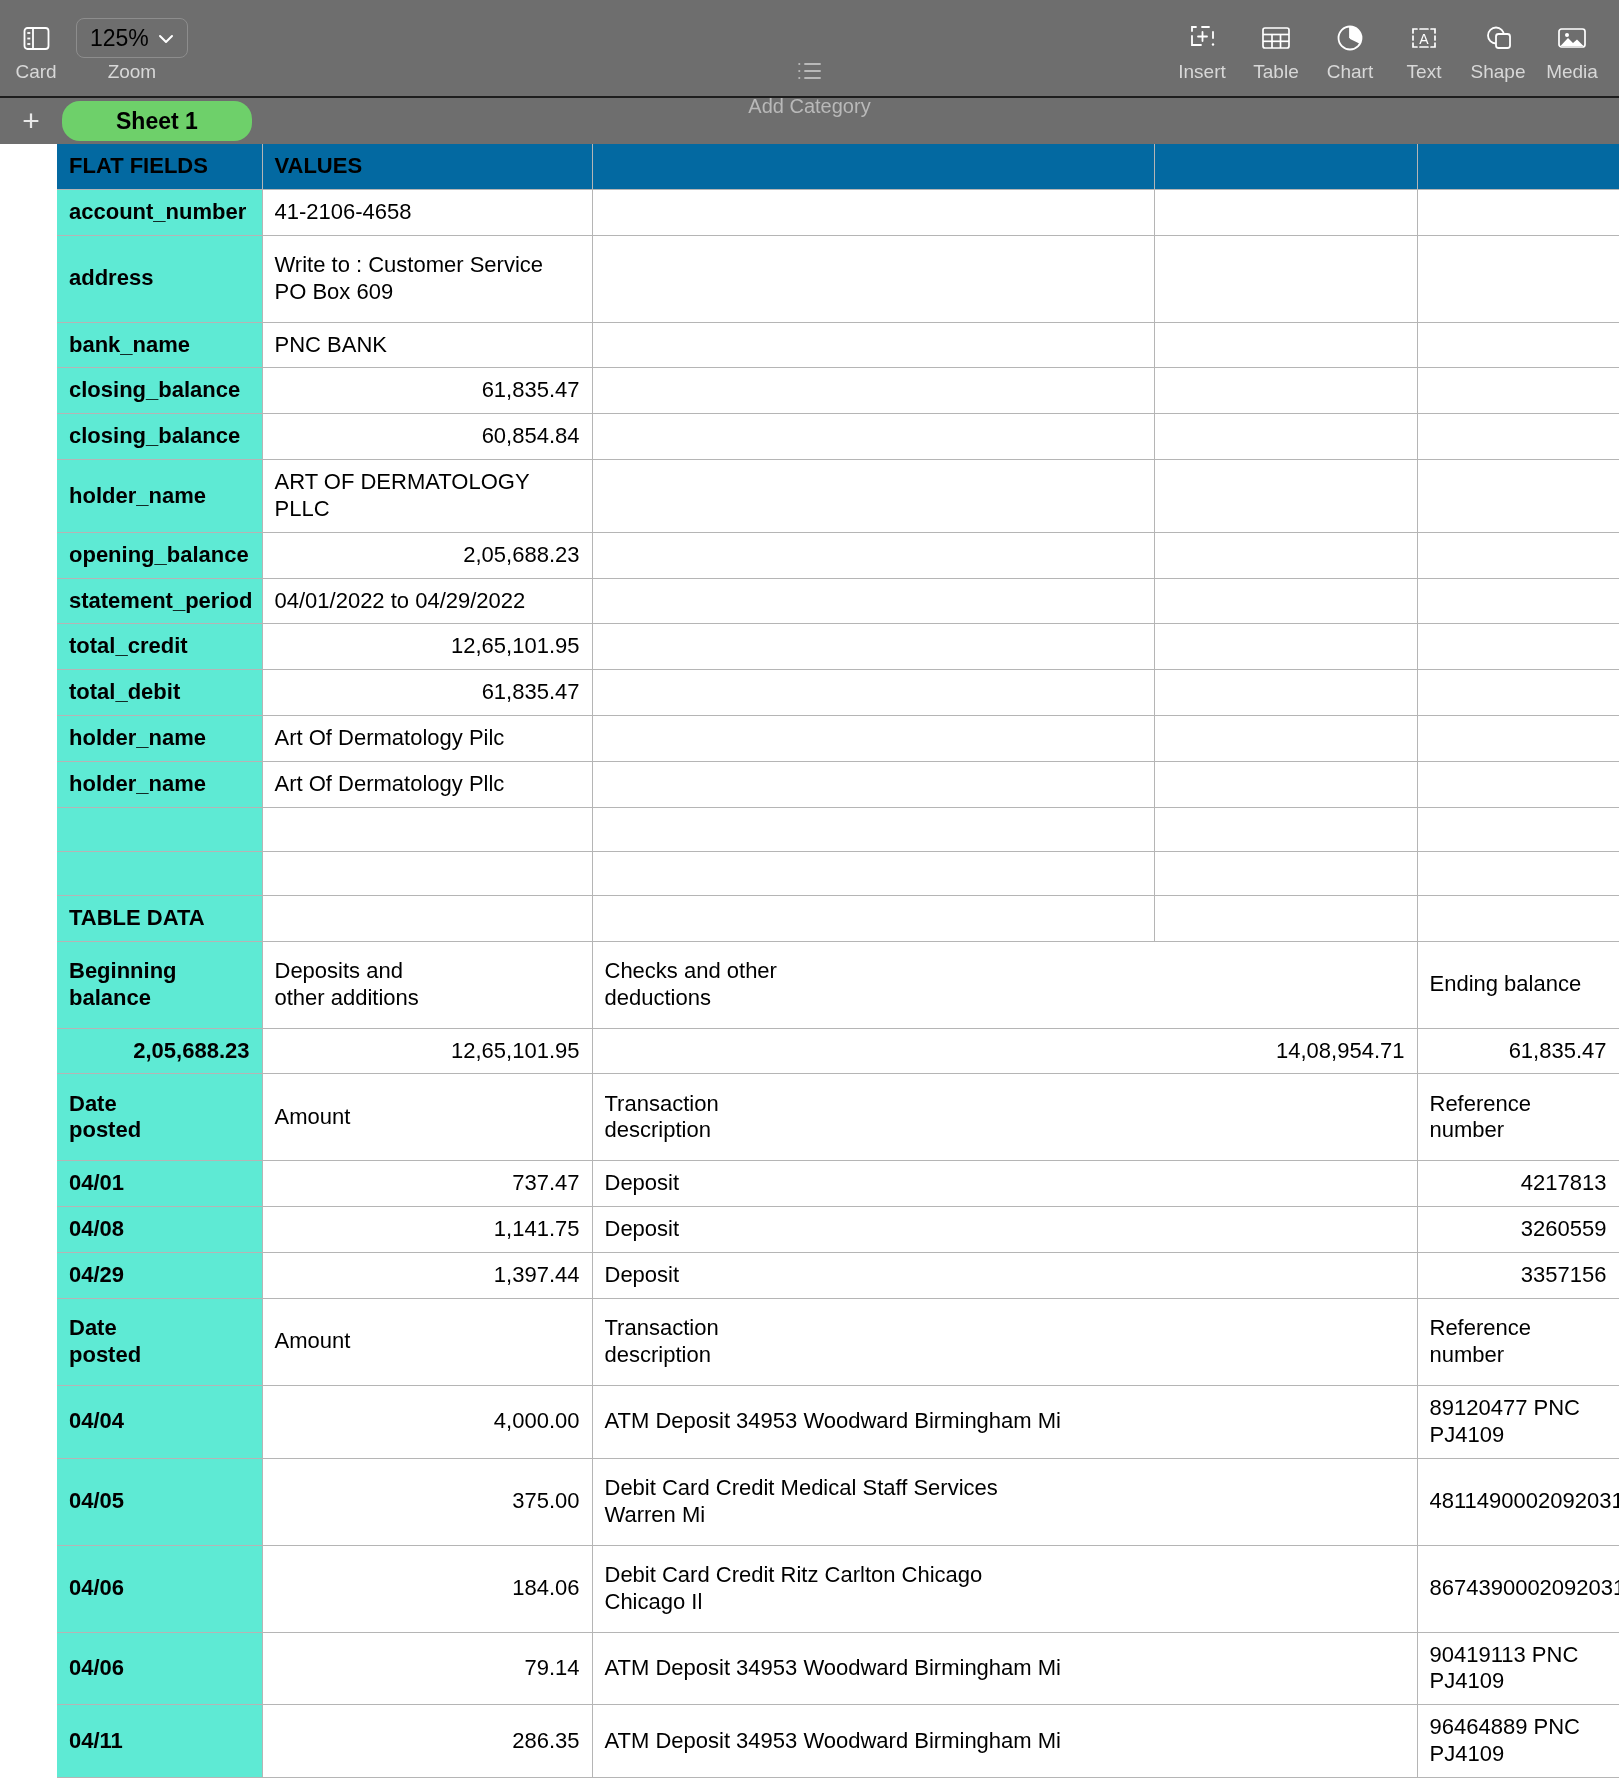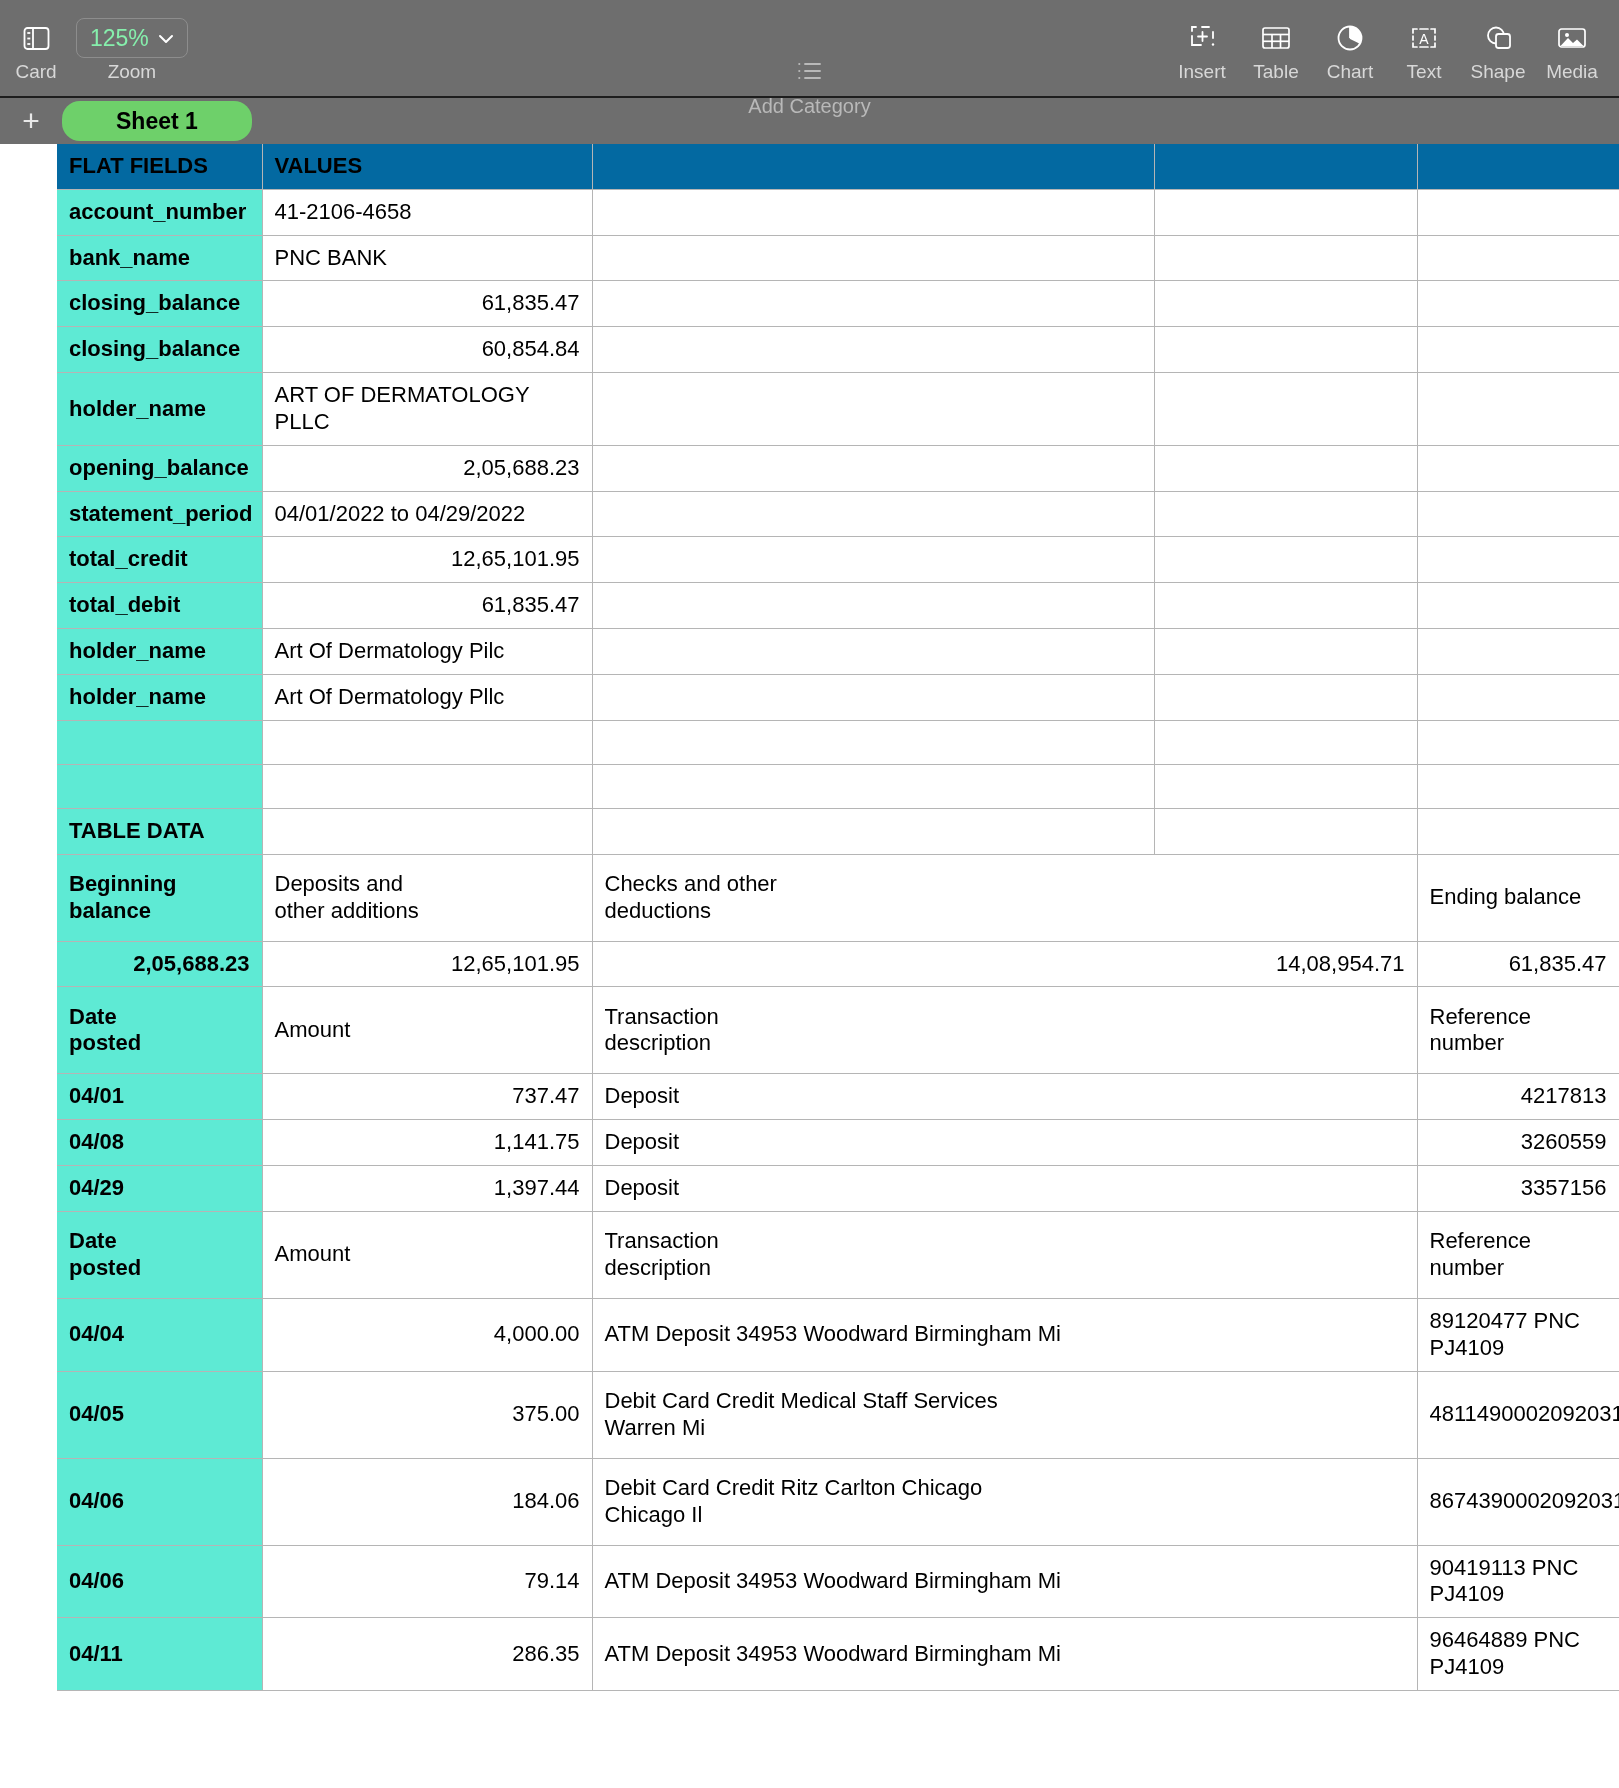--- a/index.html
+++ b/index.html
@@ -56,21 +56,21 @@
   }
   .zoom-btn {
     height: 40px;
     min-width: 108px;
     border: 1px solid #8d8d8d;
     border-radius: 8px;
     display: flex;
     align-items: center;
     justify-content: center;
     gap: 9px;
-    color: #86efac;
+    color: #000000;
     font-size: 23px;
     padding: 0 13px;
   }
   .zoom-caret { font-size: 15px; line-height: 1; }
   .tb-center {
     position: absolute;
     left: 0; right: 0;
     top: 34px;
     display: flex;
     flex-direction: column;
@@ -309,20 +309,29 @@
     </tr>
 
     <tr class="row-h">
       <td class="gutter"></td>
       <td class="lbl">account_number</td>
       <td class="val">41-2106-4658</td>
       <td class="val"></td>
       <td class="val"></td>
       <td class="val"></td>
     </tr>
+    <tr class="tall2">
+      <td class="gutter"></td>
+      <td class="lbl">address</td>
+      <td class="val">Write to : Customer Service
+PO Box 609</td>
+      <td class="val"></td>
+      <td class="val"></td>
+      <td class="val"></td>
+    </tr>
     <tr class="row-h">
       <td class="gutter"></td>
       <td class="lbl">bank_name</td>
       <td class="val">PNC BANK</td>
       <td class="val"></td>
       <td class="val"></td>
       <td class="val"></td>
     </tr>
     <tr class="row-h">
       <td class="gutter"></td>

